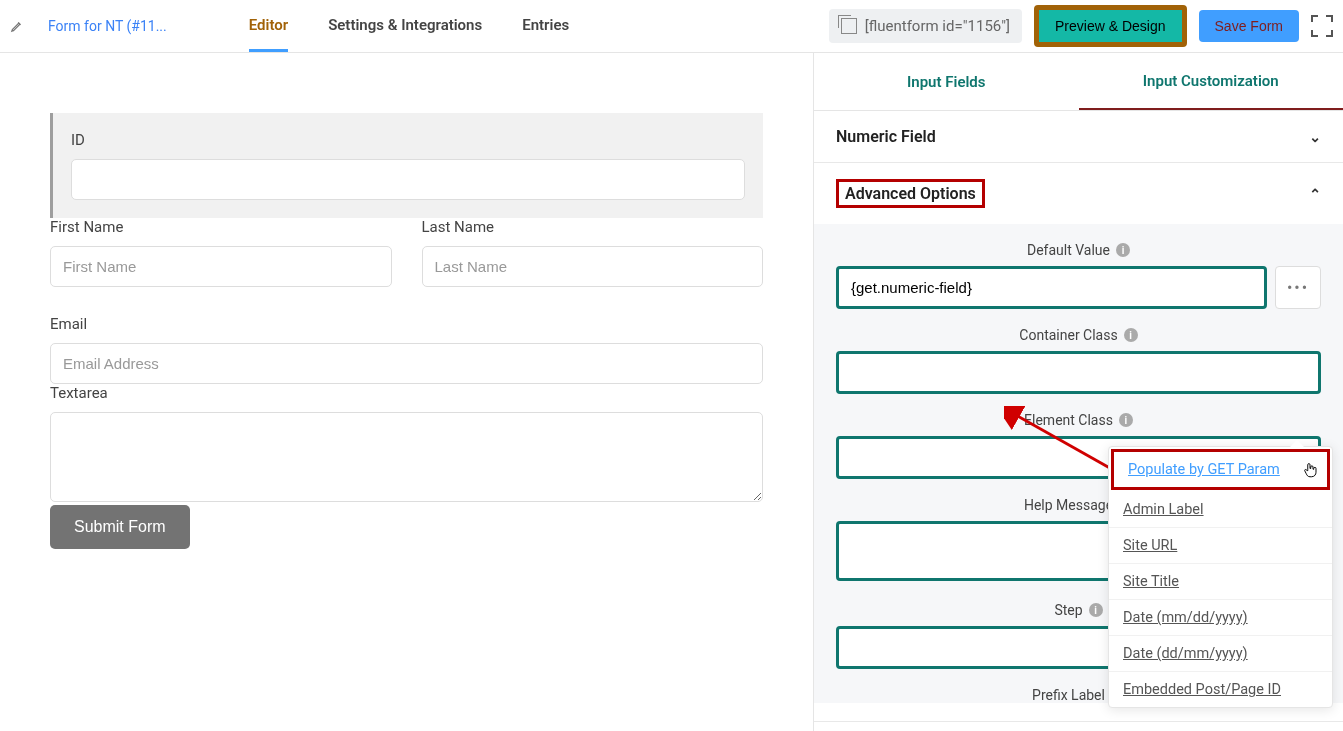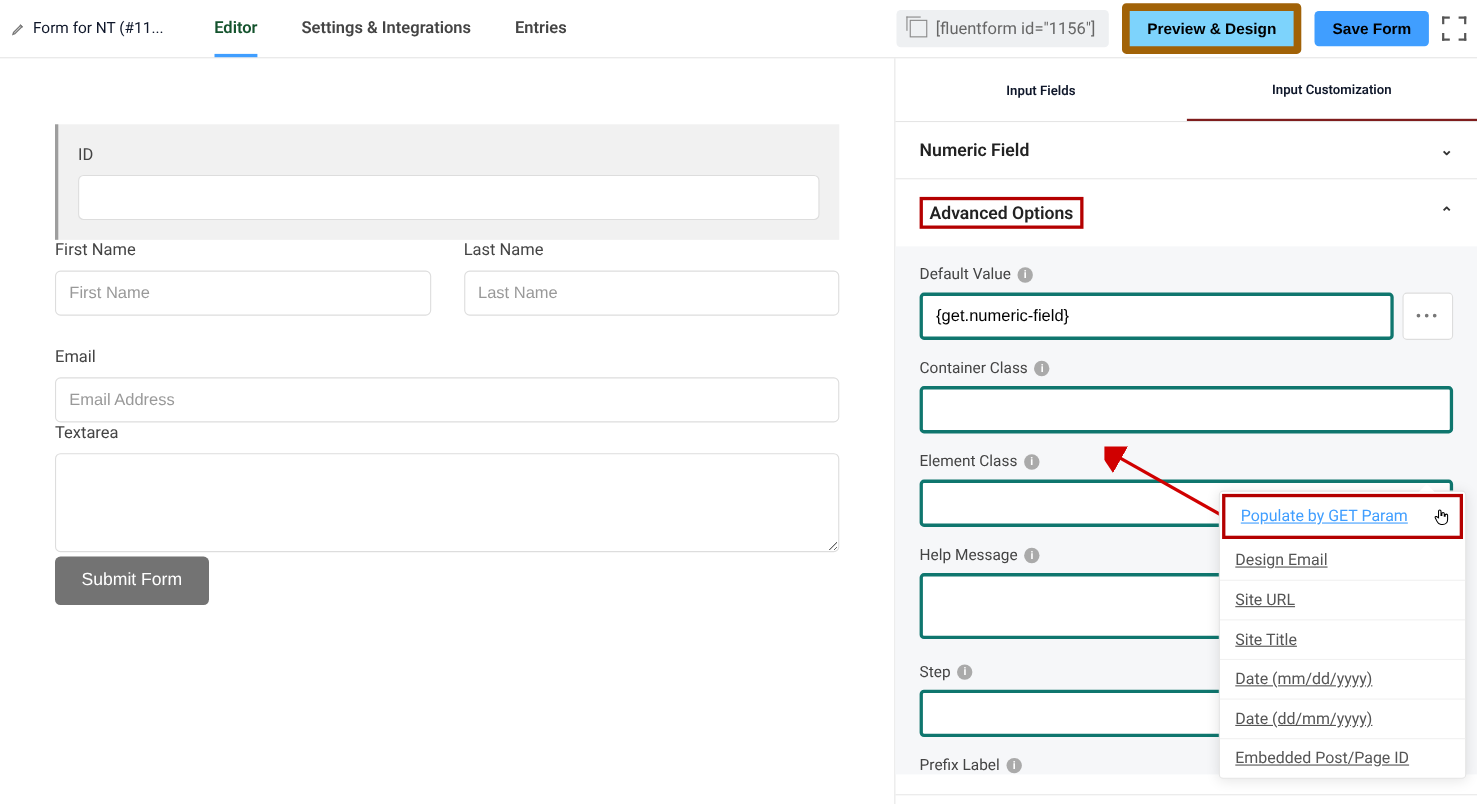--- a/index.html
+++ b/index.html
@@ -19,45 +19,46 @@
     display: flex;
     align-items: center;
     height: 53px;
     border-bottom: 1px solid #e5e5e5;
     padding: 0 10px;
     gap: 6px;
   }
   .form-title {
     display: flex;
     align-items: center;
-    gap: 6px;
+    gap: 24px;
     margin-right: 20px;
-    color: #0f172a;
+    color: #3b82f6;
     font-size: 14px;
     max-width: 160px;
   }
   .pencil {
     width: 14px; height: 14px;
     display: inline-block;
   }
   .tabs-main {
     display: flex;
     gap: 40px;
     margin-left: 20px;
   }
   .tab {
     padding: 15px 0;
     cursor: pointer;
     color: #444;
     font-weight: 600;
     font-size: 15px;
   }
   .tab.active {
-    color: #14532d;
+    color: #a16207;
     border-bottom: 3px solid #409eff;
+    margin-left: 36px;
   }
   .top-right {
     margin-left: auto;
     display: flex;
     align-items: center;
     gap: 12px;
   }
   .shortcode-box {
     background: #eef0f2;
     padding: 8px 12px;
@@ -79,29 +80,28 @@
     top: -4px; left: -4px;
     width: 12px; height: 12px;
     border-top: 1.5px solid #888;
     border-left: 1.5px solid #888;
   }
   .btn {
     padding: 8px 16px;
     border-radius: 4px;
     font-size: 14px;
     cursor: pointer;
-    border: 7px solid #a16207;
-    background: #7dd3fc;
-    font-weight: bold;
+    border: 5px solid #a16207;
+    background: #14b8a6;
   }
   .btn.primary {
     background: #409eff;
-    color: #000000;
+    color: #7f1d1d;
     border: none;
-    font-weight: 700;
+    font-weight: 400;
   }
   .fullscreen {
     width: 22px; height: 22px;
     position: relative;
   }
   .fullscreen span {
     position: absolute;
     width: 7px; height: 7px;
     border: 2px solid #555;
   }
@@ -175,23 +175,23 @@
   .panel-tabs {
     display: flex;
     height: 58px;
     border-bottom: 1px solid #e5e5e5;
   }
   .panel-tab {
     flex: 1;
     display: flex;
     align-items: center;
     justify-content: center;
-    font-size: 12px;
+    font-size: 15px;
     font-weight: 600;
-    color: #0f172a;
+    color: #0f766e;
     cursor: pointer;
   }
   .panel-tab.active {
     border-bottom: 2px solid #7f1d1d;
   }
   .panel-body {
     flex: 1;
     overflow: visible;
     padding: 0;
     position: relative;
@@ -226,20 +226,21 @@
     margin-bottom: 18px;
     position: relative;
   }
   .opt-label {
     font-size: 14px;
     color: #444;
     margin-bottom: 8px;
     display: flex;
     align-items: center;
     gap: 6px;
+    justify-content: center;
   }
   .info-dot {
     width: 14px; height: 14px;
     border-radius: 50%;
     background: #aaa;
     color: #fff;
     font-size: 10px;
     font-weight: bold;
     display: inline-flex;
     align-items: center;
@@ -475,21 +476,21 @@
         <line x1="120" y1="70" x2="10" y2="8" stroke="#d00000" stroke-width="3" marker-end="url(#ah)"></line>
       </svg>
 
       <div class="popover">
         <div class="popover-item active">
           <span>Populate by GET Param</span>
           <svg class="cursor-hand" width="18" height="20" viewBox="0 0 24 24" fill="#fff" stroke="#000" stroke-width="1.3">
               <path d="M9 11V5a1.5 1.5 0 1 1 3 0v5h1V8a1.5 1.5 0 1 1 3 0v3h1v-1a1.5 1.5 0 1 1 3 0v5c0 3-2 6-6 6h-2c-3 0-4-2-5-4l-2-4c-.5-1 .5-2 1.5-1.5L9 13z"></path>
             </svg>
         </div>
-        <div class="popover-item">Design Email</div>
+        <div class="popover-item">Admin Label</div>
         <div class="popover-item">Site URL</div>
         <div class="popover-item">Site Title</div>
         <div class="popover-item">Date (mm/dd/yyyy)</div>
         <div class="popover-item">Date (dd/mm/yyyy)</div>
         <div class="popover-item">Embedded Post/Page ID</div>
 
       </div>
 
     </div>
   </div>

